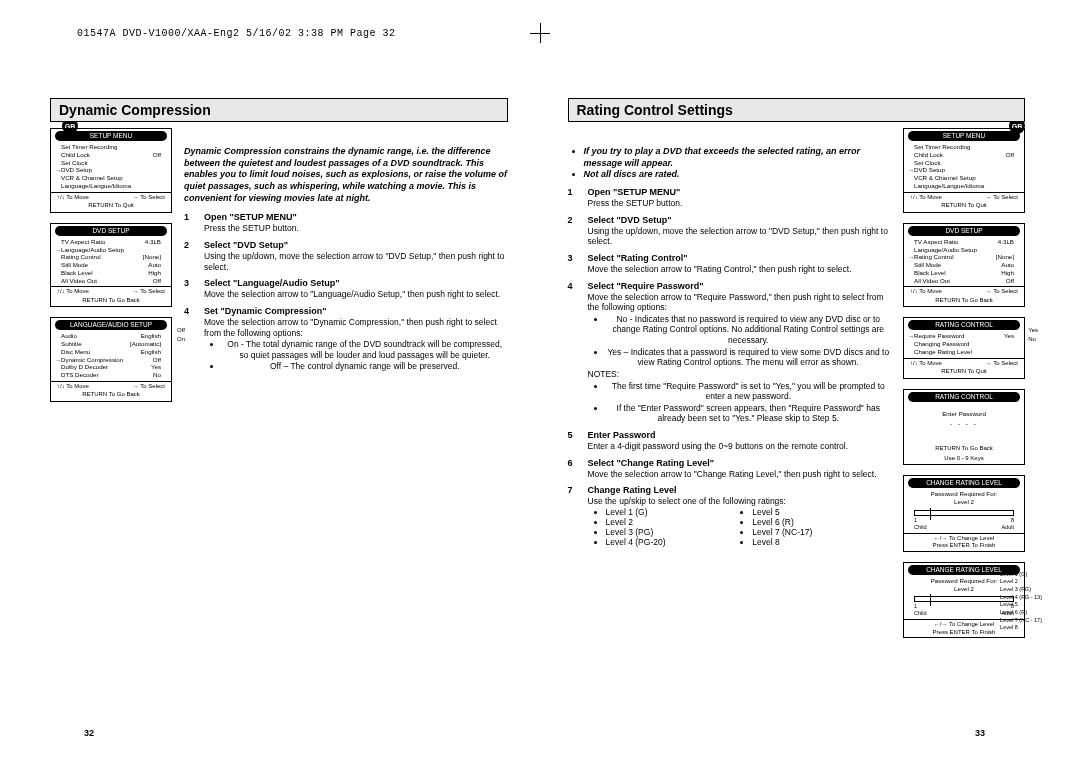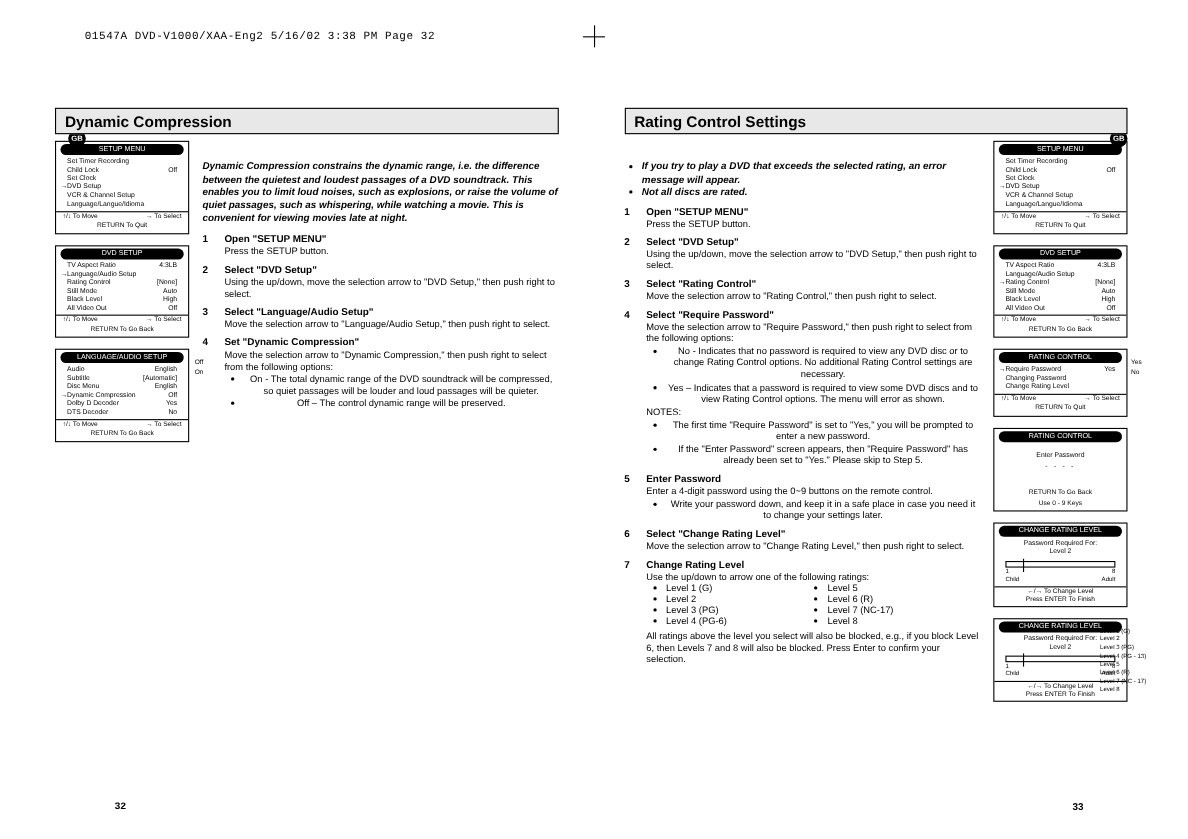--- a/index.html
+++ b/index.html
@@ -39,21 +39,21 @@
   .menu-row { display:flex; justify-content:space-between; padding:0 10px;}
   .menu-row.sel::before { content:"→"; position:absolute; left:4px;}
   .menu-foot { border-top:1px solid #000; margin-top:2px; padding:1px 6px; display:flex; justify-content:space-between; font-size:6px;}
   .menu-foot2 { text-align:center; font-size:6px; padding-bottom:2px;}
   .side-label { position:absolute; right:-14px; top:8px; font-size:6px; line-height:1.4;}
   .side-label2 { position:absolute; right:-18px; top:8px; font-size:5.5px; line-height:1.4;}
   .slider { height:6px; border:1px solid #000; margin:4px 10px 1px 10px; position:relative;}
   .slider-ends { display:flex; justify-content:space-between; padding:0 10px; font-size:5.5px;}
   .slider-mark { position:absolute; top:-3px; width:1px; height:12px; background:#000;}
   .page-num { position:absolute; bottom:25px; font-weight:bold; font-size:9px;}
-  .pn-left { left:104px;font-family:Liberation Mono, monospace;}
+  .pn-left { left:84px;}
   .pn-right { right:95px;margin-left:28px;}
   .dashes { text-align:center; letter-spacing:2px;}
 </style>
 </head>
 <body>
 
 <div class="header-line">01547A DVD-V1000/XAA-Eng2  5/16/02 3:38 PM  Page 32</div>
 <div class="cropmark"></div>
 <div class="gb gb-left">GB</div>
 <div class="gb gb-right">GB</div>
@@ -415,46 +415,42 @@
                 <ul class="sub">
                   <li>The first time "Require Password" is set to "Yes," you will be prompted to enter a new password.</li>
                   <li>If the "Enter Password" screen appears, then "Require Password" has already been set to "Yes." Please skip to Step 5.</li>
                 </ul>
     </div>
             </li>
             <li>
               <div class="step-body">
       <div class="step-title">Enter Password</div>
       <div class="step-text">Enter a 4-digit password using the 0~9 buttons on the remote control.</div>
-                <ul class="sub">
-                  <li>Write your password down, and keep it in a safe place in case you need it to change your settings later.</li>
-                </ul>
     </div>
             </li>
             <li>
               <div class="step-body">
       <div class="step-title">Select "Change Rating Level"</div>
       <div class="step-text">Move the selection arrow to "Change Rating Level," then push right to select.</div>
     </div>
             </li>
             <li>
               <div class="step-body">
       <div class="step-title">Change Rating Level</div>
-      <div class="step-text">Use the up/down to arrow one of the following ratings:</div>
+      <div class="step-text">Use the up/skip to select one of the following ratings:</div>
                 <ul class="lvlgrid">
                   <li>Level 1 (G)</li>
                   <li>Level 5</li>
                   <li>Level 2</li>
                   <li>Level 6 (R)</li>
                   <li>Level 3 (PG)</li>
                   <li>Level 7 (NC-17)</li>
-                  <li>Level 4 (PG-6)</li>
+                  <li>Level 4 (PG-20)</li>
                   <li>Level 8</li>
                 </ul>
-                <div class="step-text" style="margin-top:4px">All ratings above the level you select will also be blocked, e.g., if you block Level 6, then Levels 7 and 8 will also be blocked. Press Enter to confirm your selection.</div>
     </div>
             </li>
           </ol>
       </div>
     </div>
   </div>
 </div>
 
 <div class="page-num pn-left">32</div>
 <div class="page-num pn-right">33</div>

